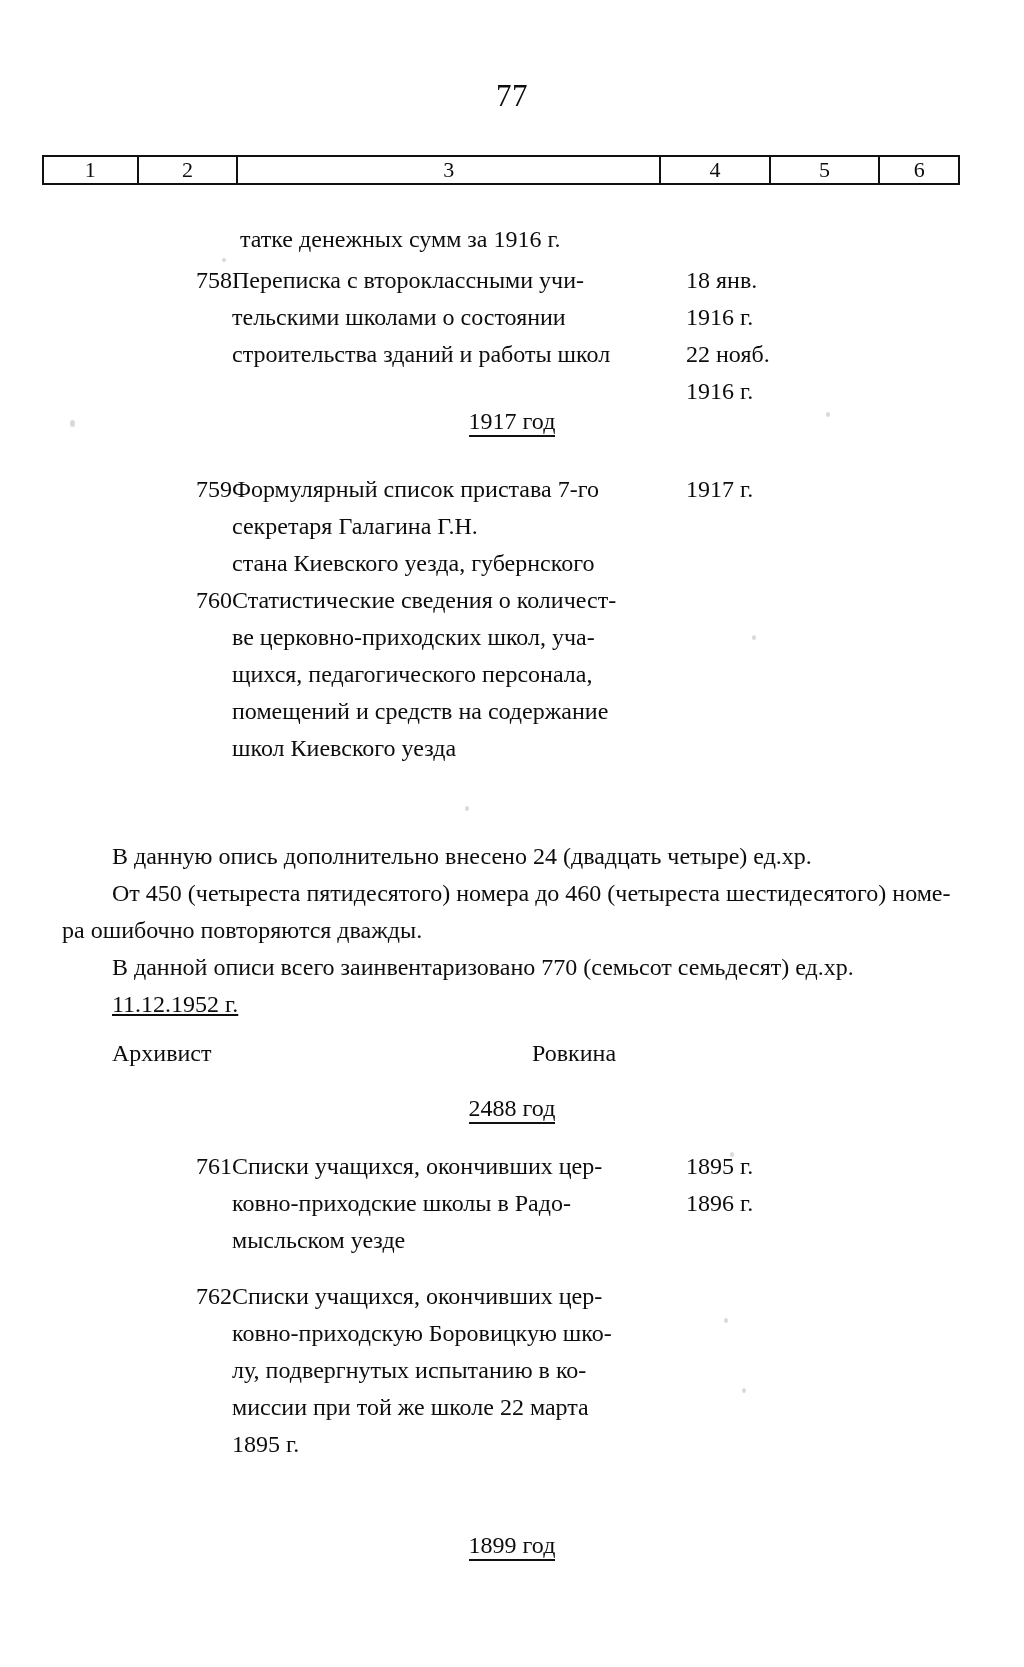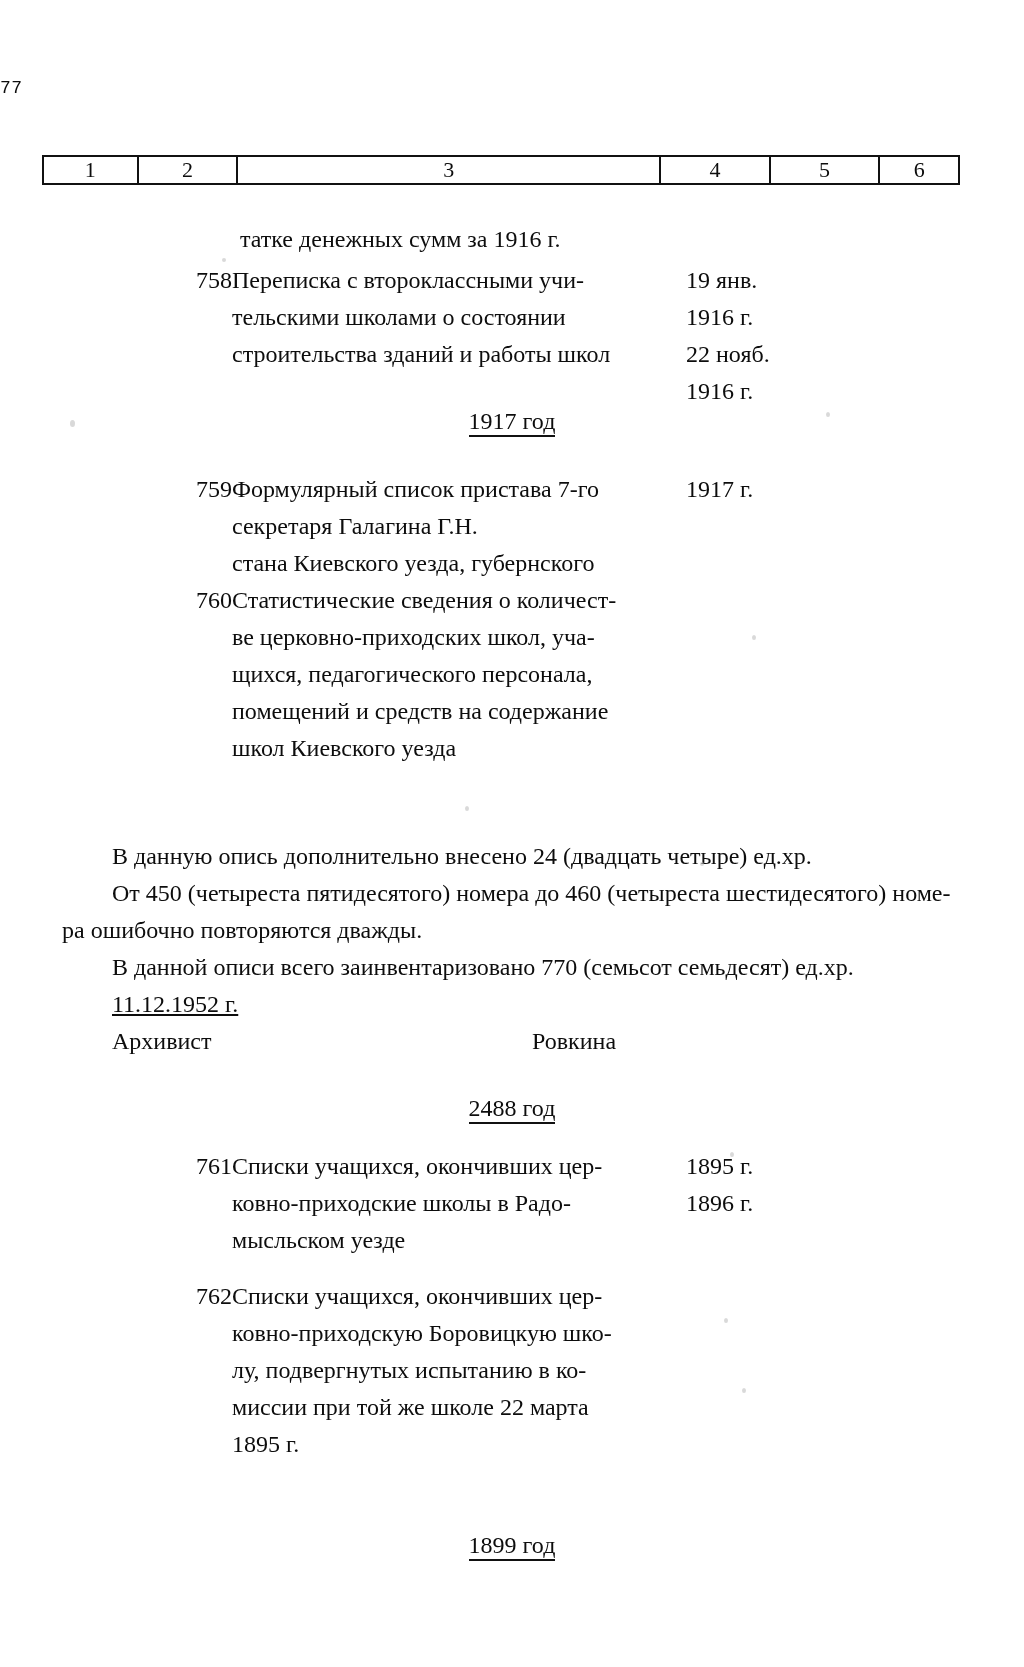--- a/index.html
+++ b/index.html
@@ -20,24 +20,23 @@
     background: #ffffff;
     overflow: hidden;
   }
 
   
   .page-number {
     position: absolute;
     top: 78px;
     left: 0;
     width: 1024px;
-    text-align: left;
-    font-size: 18px;
+    text-align: center;
+    font-size: 31px;
     letter-spacing: 0.5px;
-    font-family: Liberation Mono, monospace;
   }
 
   
   .col-ruler {
     position: absolute;
     top: 155px;
     left: 42px;
     width: 918px;
     height: 30px;
     display: flex;
@@ -125,20 +124,21 @@
     margin: 0;
     text-indent: 50px;
   }
   .cert-date {
     text-indent: 50px;
     text-decoration: underline;
   }
   .cert-sign {
     display: flex;
     text-indent: 0;
+    margin-top: 12px;
   }
   .cert-sign .role { width: 470px; padding-left: 50px; box-sizing: border-box; }
   .cert-sign .name { }
 
   
   .speck {
     position: absolute;
     background: #b9b9b9;
     border-radius: 50%;
     opacity: .55;
@@ -163,21 +163,21 @@
   <div class="carryover" style="top:221px">татке денежных сумм за 1916 г.</div>
 
   <div class="entry" style="top:262px">
     <div class="num">758</div>
     <div class="title">
       <div>Переписка с второклассными учи-</div>
       <div>тельскими школами о состоянии</div>
       <div>строительства зданий и работы школ</div>
     </div>
     <div class="dates">
-      <div>19 янв.</div>
+      <div>18 янв.</div>
       <div>1916 г.</div>
       <div>22 нояб.</div>
       <div>1916 г.</div>
     </div>
   </div>
 
   <div class="year-heading" style="top:408px">
     <span>1917 год</span>
   </div>
 

